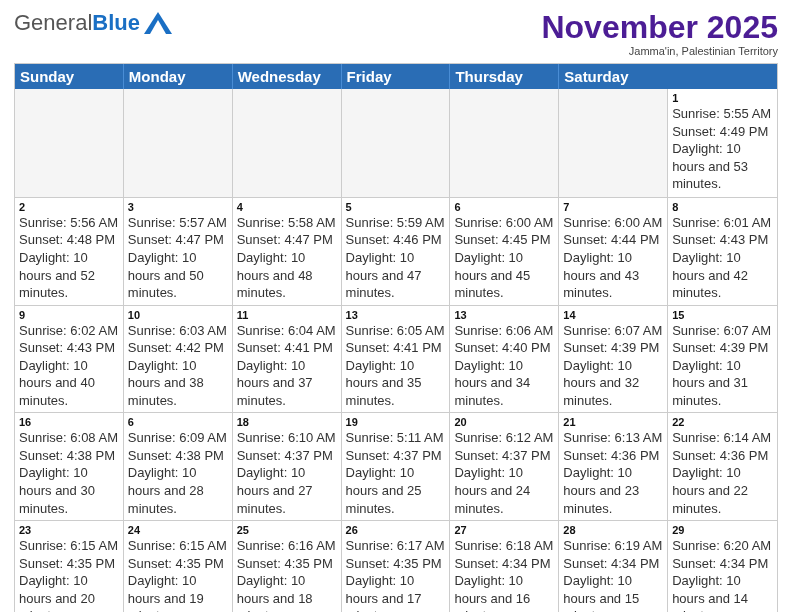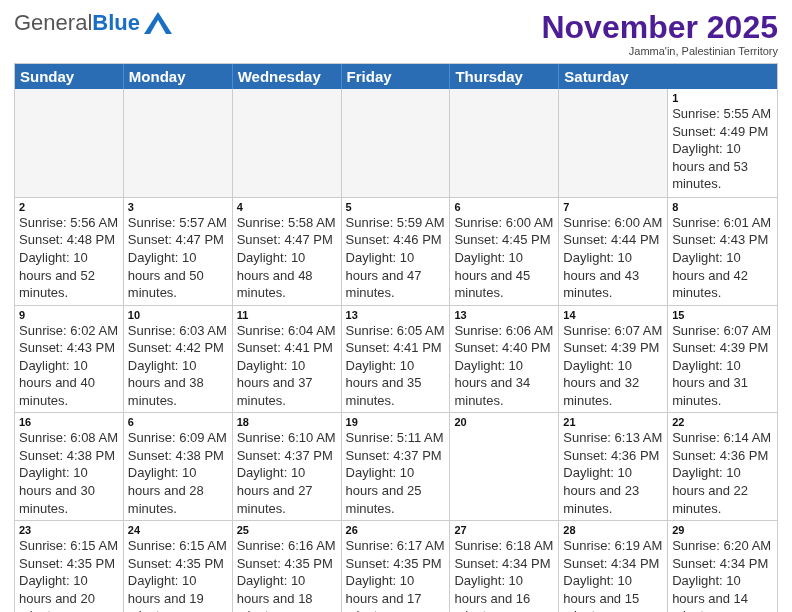--- a/index.html
+++ b/index.html
@@ -264,20 +264,23 @@
 Daylight: 10 hours and 27 minutes.</div>
           </div>
           <div class="cal-cell">
             <span class="day-num">19</span>
             <div class="day-info">Sunrise: 5:11 AM
 Sunset: 4:37 PM
 Daylight: 10 hours and 25 minutes.</div>
           </div>
           <div class="cal-cell">
             <span class="day-num">20</span>
+            <div class="day-info">Sunrise: 6:12 AM
+Sunset: 4:37 PM
+Daylight: 10 hours and 24 minutes.</div>
           </div>
           <div class="cal-cell">
             <span class="day-num">21</span>
             <div class="day-info">Sunrise: 6:13 AM
 Sunset: 4:36 PM
 Daylight: 10 hours and 23 minutes.</div>
           </div>
           <div class="cal-cell">
             <span class="day-num">22</span>
             <div class="day-info">Sunrise: 6:14 AM

